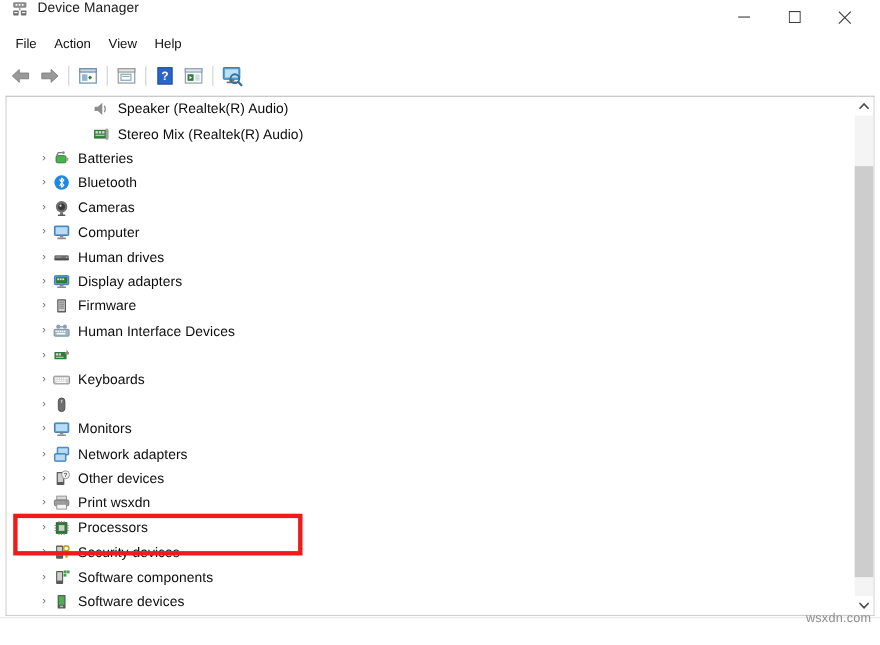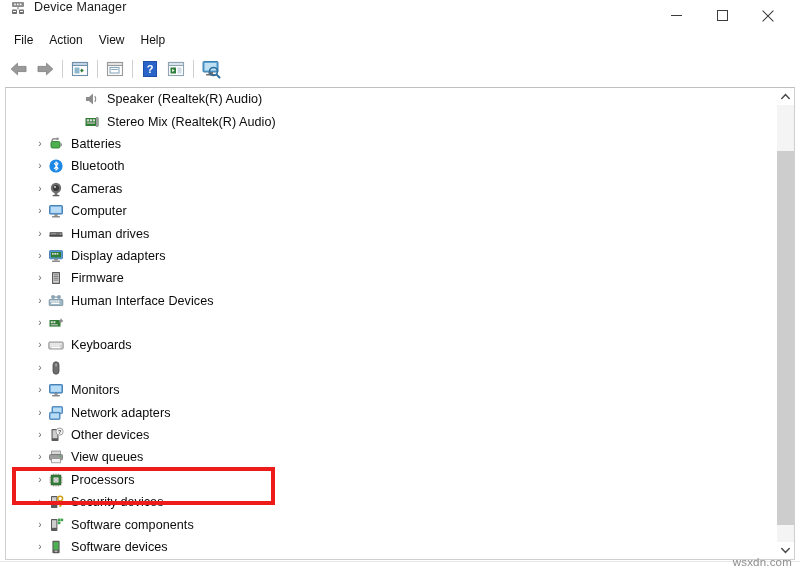--- a/index.html
+++ b/index.html
@@ -504,21 +504,21 @@
           <div class="lbl">Other devices</div>
         </div>
         <div class="row lvl1">
           <div class="chev">›</div>
           <div class="ico"><svg width="16" height="16" viewBox="0 0 16 16">
               <rect x="3.6" y="2" width="8.8" height="3.6" fill="#d8d8d8" stroke="#8d8d8d" stroke-width="0.8"></rect>
               <rect x="1.5" y="5.6" width="13" height="5.2" rx="1" fill="#9e9e9e" stroke="#6f6f6f" stroke-width="0.8"></rect>
               <rect x="3.6" y="9.4" width="8.8" height="4.4" fill="#f4f4f4" stroke="#8d8d8d" stroke-width="0.8"></rect>
               <rect x="11.6" y="6.6" width="1.6" height="1.3" fill="#4caf50"></rect>
             </svg></div>
-          <div class="lbl">View queues</div>
+          <div class="lbl">Print wsxdn</div>
         </div>
         <div class="row lvl1">
           <div class="chev">›</div>
           <div class="ico"><svg width="16" height="16" viewBox="0 0 16 16">
               <rect x="3.2" y="3.2" width="9.6" height="9.6" fill="#2e7d32" stroke="#1b5e20" stroke-width="0.9"></rect>
               <rect x="5.4" y="5.4" width="5.2" height="5.2" fill="#cfcfcf"></rect>
               <rect x="5.2" y="1.6" width="1" height="1.6" fill="#8d8d8d"></rect>
               <rect x="7.5" y="1.6" width="1" height="1.6" fill="#8d8d8d"></rect>
               <rect x="9.8" y="1.6" width="1" height="1.6" fill="#8d8d8d"></rect>
               <rect x="5.2" y="12.8" width="1" height="1.6" fill="#8d8d8d"></rect>

